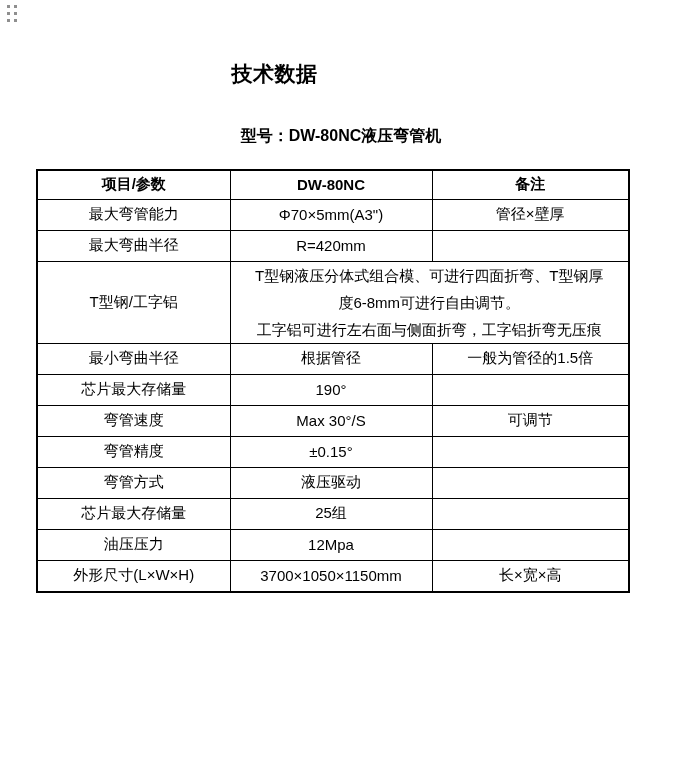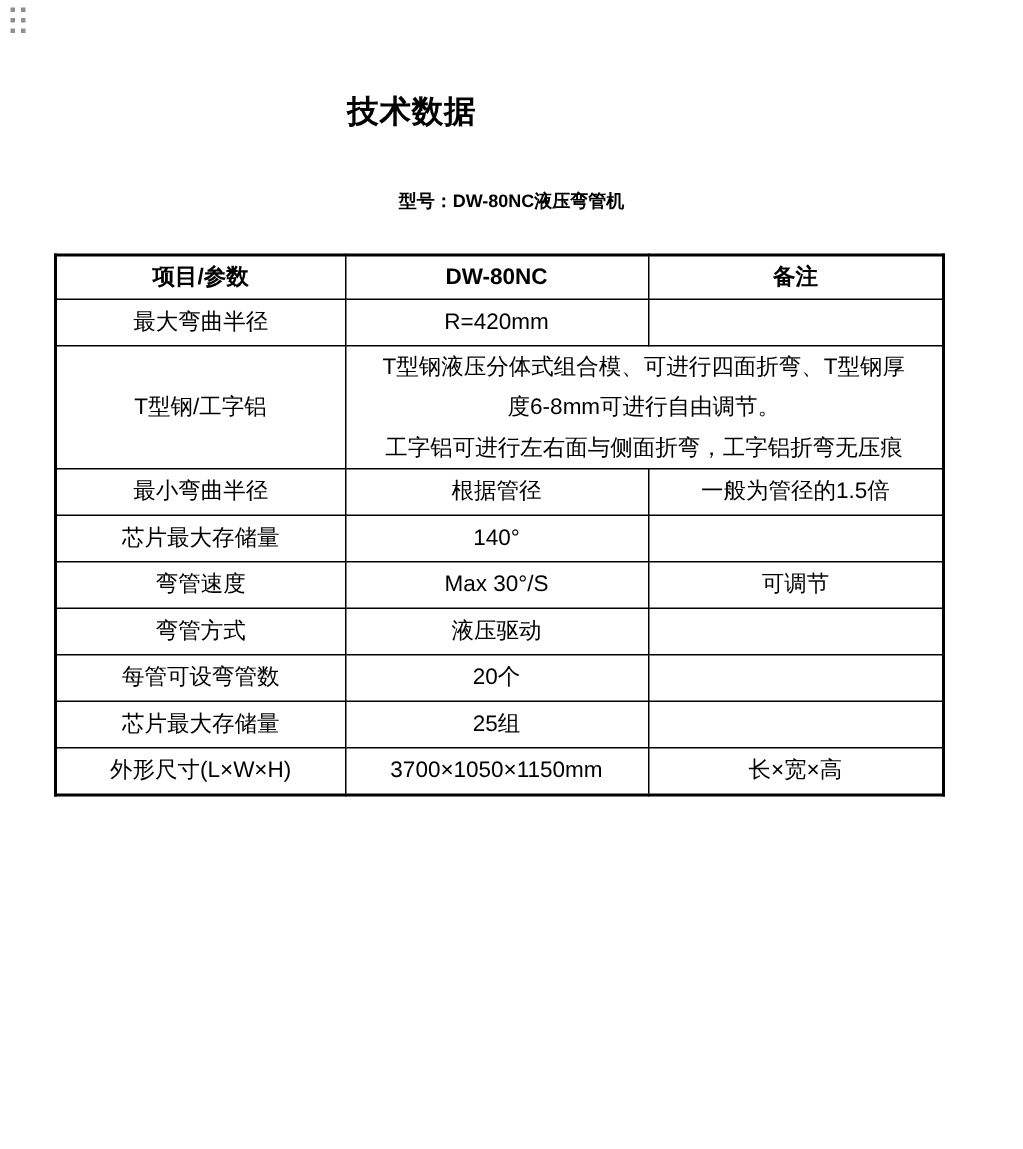--- a/index.html
+++ b/index.html
@@ -39,21 +39,21 @@
     font-size: 21px;
     font-weight: bold;
     letter-spacing: 0.5px;
   }
   .doc-subtitle {
     position: absolute;
     top: 126px;
     left: 0;
     width: 682px;
     text-align: center;
-    font-size: 12px;
+    font-size: 16px;
     font-weight: bold;
   }
   table.spec {
     position: absolute;
     left: 36px;
     top: 169px;
     width: 592px;
     border-collapse: collapse;
     table-layout: fixed;
     border: 2px solid #000;
@@ -101,60 +101,70 @@
   </colgroup>
   <thead>
     <tr class="row-head">
         <th>项目/参数</th>
         <th>DW-80NC</th>
         <th>备注</th>
       </tr>
   </thead>
   <tbody>
       <tr class="row-std">
+        <td>最大弯管能力</td>
+        <td>Φ70×5mm(A3")</td>
+        <td>管径×壁厚</td>
+      </tr>
+      <tr class="row-std">
         <td>最大弯曲半径</td>
         <td>R=420mm</td>
         <td></td>
       </tr>
       <tr class="row-merged">
         <td>T型钢/工字铝</td>
         <td colspan="2">
           <div class="cell-line">T型钢液压分体式组合模、可进行四面折弯、T型钢厚</div>
           <div class="cell-line">度6-8mm可进行自由调节。</div>
           <div class="cell-line">工字铝可进行左右面与侧面折弯，工字铝折弯无压痕</div>
         </td>
       </tr>
       <tr class="row-std">
         <td>最小弯曲半径</td>
         <td>根据管径</td>
         <td>一般为管径的1.5倍</td>
       </tr>
       <tr class="row-std">
         <td>芯片最大存储量</td>
-        <td>140°</td>
+        <td>190°</td>
         <td></td>
       </tr>
       <tr class="row-std">
         <td>弯管速度</td>
         <td>Max 30°/S</td>
         <td>可调节</td>
       </tr>
       <tr class="row-std">
+        <td>弯管精度</td>
+        <td>±0.15°</td>
+        <td></td>
+      </tr>
+      <tr class="row-std">
         <td>弯管方式</td>
         <td>液压驱动</td>
         <td></td>
       </tr>
       <tr class="row-std">
-        <td>每管可设弯管数</td>
-        <td>20个</td>
+        <td>芯片最大存储量</td>
+        <td>25组</td>
         <td></td>
       </tr>
       <tr class="row-std">
-        <td>芯片最大存储量</td>
-        <td>25组</td>
+        <td>油压压力</td>
+        <td>12Mpa</td>
         <td></td>
       </tr>
       <tr class="row-last">
         <td>外形尺寸(L×W×H)</td>
         <td>3700×1050×1150mm</td>
         <td>长×宽×高</td>
       </tr>
     </tbody>
 </table>
 

